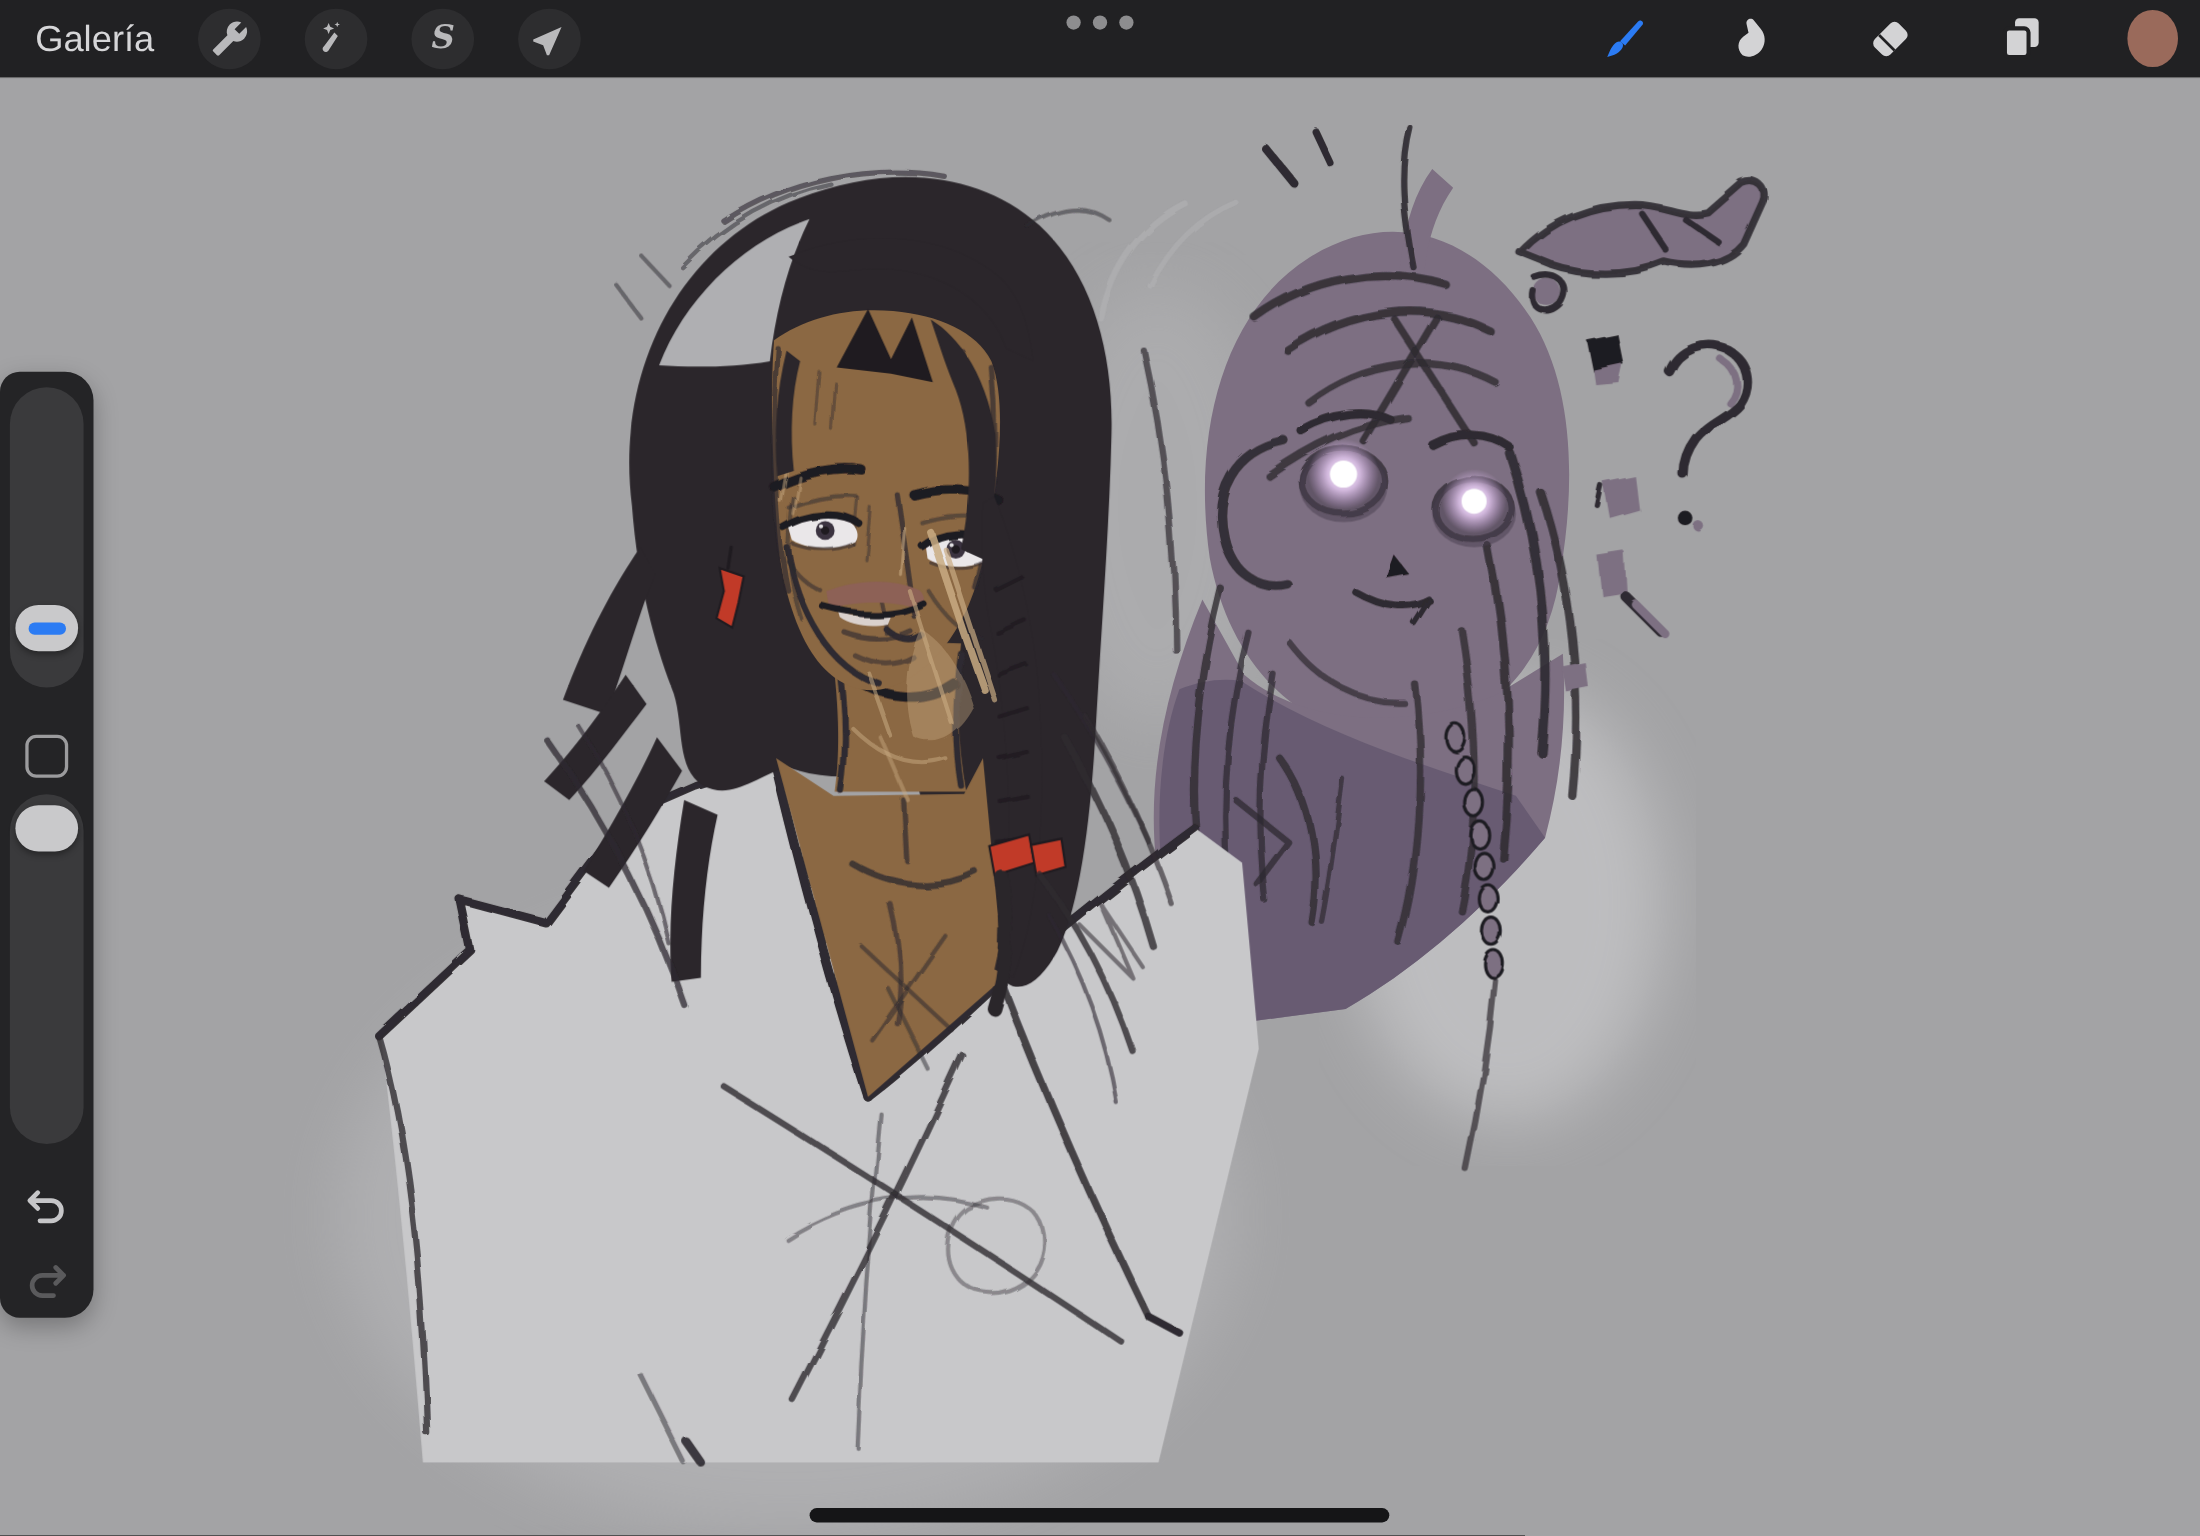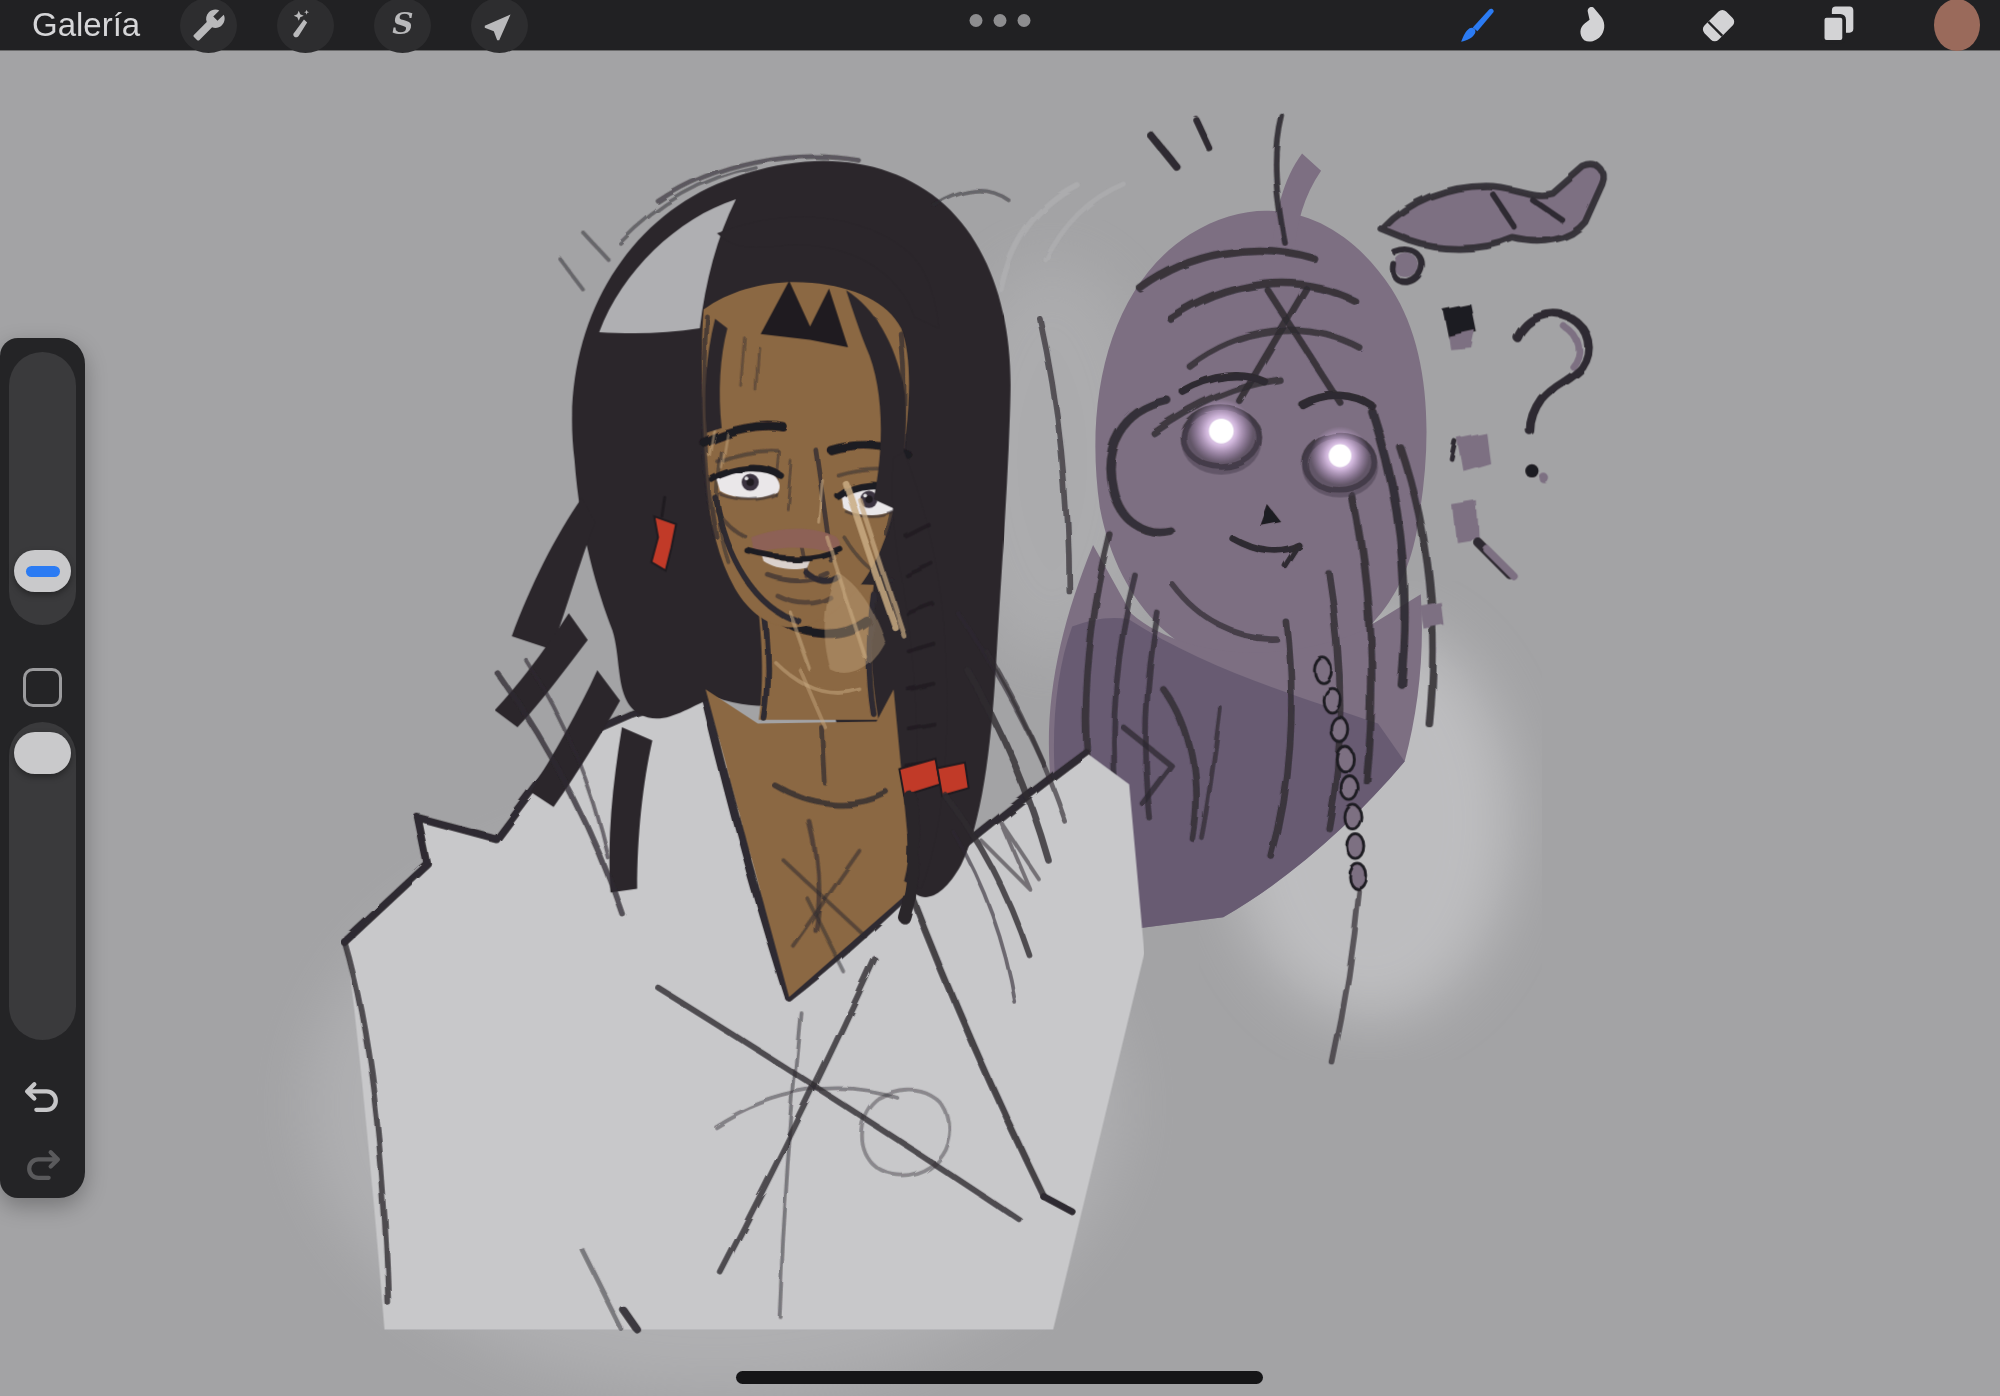--- a/index.html
+++ b/index.html
@@ -1,20 +1,20 @@
 <!DOCTYPE html>
 <html style="--accent-blue: #2b7bf3; --swatch-brown: #9a6a5b; --topbar-bg: #212123; --topbar-icon-bg: #2d2d2f; --icon-gray: #d3d3d5; --icon-dim: #5a5a5c; --sidebar-bg: #242426; --slider-track: #3a3a3c; --slider-handle: #c9c9cb; --canvas-gray: #a3a3a5; --home-indicator: #151517; --charcoal: #2e2a30; --charcoal-dark: #1f1b20; --skin: #8b6843; --scar: #c9ab83; --lips: #8d6156; --teeth: #ded7d5; --sclera: #eae7e9; --iris: #3b3340; --hair: #2b262b; --hair-highlight: #c7c8ca; --red: #c13a28; --shirt: #c8c8ca; --ghost: #7d6f82; --ghost-shadow: #645870; --socket: #473d4e; --glow-halo: #d9b4ea;"><head>
 <meta charset="utf-8">
 <style>
   html,body{margin:0;padding:0;background:#000;}
   .stage{position:relative;width:2000px;height:1396px;overflow:hidden;
          font-family:"Liberation Sans",sans-serif;background:var(--canvas-gray,#a3a3a5);}
 
   
-  .topbar{position:absolute;left:0;top:0;width:2000px;height:50px;
+  .topbar{position:absolute;left:0;top:0;width:2000px;height:70px;
           background:var(--topbar-bg,#212123);z-index:40;
           display:flex;align-items:center;justify-content:space-between;
           box-shadow:0 1px 0 rgba(0,0,0,.35);}
   .tb-left{display:flex;align-items:center;gap:40px;padding-left:32px;}
   .gallery-btn{background:none;border:none;cursor:pointer;
                color:#d6d6d8;font-size:33px;font-family:"Liberation Sans",sans-serif;
                padding:0;line-height:70px;}
   .cir{width:57px;height:55px;border-radius:50%;border:none;cursor:pointer;
        background:var(--topbar-icon-bg,#2d2d2f);
        display:flex;align-items:center;justify-content:center;padding:0;}

